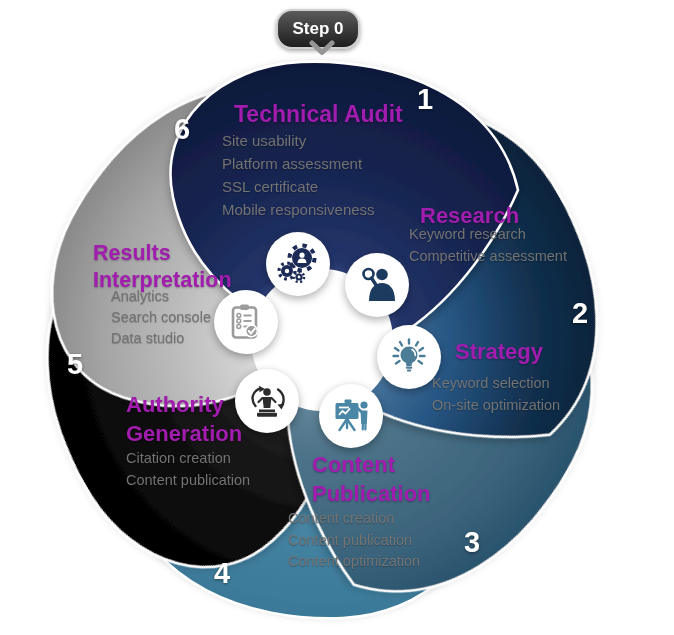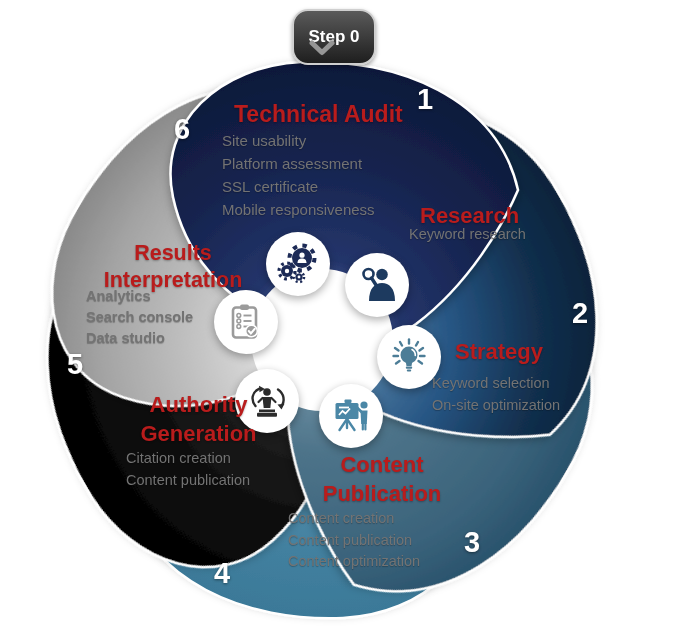--- a/index.html
+++ b/index.html
@@ -1,28 +1,28 @@
 <!DOCTYPE html>
 <html><head>
 <meta charset="utf-8">
 <style>
   html,body{margin:0;padding:0;background:#fff;}
   .stage{position:relative;width:674px;height:635px;background:#fff;overflow:hidden;
          font-family:"Liberation Sans",sans-serif;}
   .wheel{position:absolute;left:0;top:0;}
   
-  .badge{position:absolute;left:292px;top:9px;min-width:52px;padding:16px 14px;
+  .badge{position:absolute;left:276px;top:9px;min-width:52px;padding:8px 14px;
          background:linear-gradient(#5a5a5a,#1e1e1e);border:2px solid #cfcfcf;
          border-radius:16px;color:#fff;font-weight:bold;font-size:17px;
          display:flex;align-items:flex-end;justify-content:center;
          box-shadow:0 2px 4px rgba(0,0,0,.35);z-index:30;}
   .chev{position:absolute;left:308px;top:40px;z-index:30;}
   
-  .seg-title{position:absolute;color:#b91c1c;font-weight:bold;font-size:22px;line-height:1.3;
-             text-shadow:0 1px 2px rgba(0,0,0,.3);z-index:20;text-align:center;}
+  .seg-title{position:absolute;color:#a21caf;font-weight:bold;font-size:22px;line-height:1.3;
+             text-shadow:0 1px 2px rgba(0,0,0,.3);z-index:20;}
   .seg-list{position:absolute;color:#737373;font-size:14.5px;line-height:1.32;z-index:20;
             text-shadow:0 1px 1px rgba(0,0,0,.25);}
   .seg-item{margin:0 0 3px 0;}
   
   .num{position:absolute;transform:translate(-50%,-50%);color:#fff;font-size:29px;
        font-weight:bold;text-shadow:0 1px 3px rgba(0,0,0,.45);z-index:20;}
   
   .bubble{position:absolute;width:64px;height:64px;background:#fff;border-radius:50%;
           box-shadow:0 3px 8px rgba(0,0,0,.32);display:flex;align-items:center;
           justify-content:center;z-index:15;}
@@ -202,20 +202,21 @@
   <div class="seg-list" style="left:222px;top:131px;width:162px;font-size:15px;line-height:20px;">
       <div class="seg-item">Site usability</div>
       <div class="seg-item">Platform assessment</div>
       <div class="seg-item">SSL certificate</div>
       <div class="seg-item">Mobile responsiveness</div>
     </div>
 
   <div class="seg-title" style="left:420px;top:189px;margin-top:13px;">Research</div>
   <div class="seg-list" style="left:409px;top:225px;width:190px;line-height:19px;">
       <div class="seg-item">Keyword research</div>
+      <div class="seg-item">Competitive assessment</div>
     </div>
 
   <div class="seg-title" style="left:455px;top:338px;">Strategy</div>
   <div class="seg-list" style="left:432px;top:374px;width:170px;line-height:19px;">
       <div class="seg-item">Keyword selection</div>
       <div class="seg-item">On-site optimization</div>
     </div>
 
   <div class="seg-title" style="left:312px;top:450px;width:140px;line-height:29px;">Content Publication</div>
   <div class="seg-list" style="left:288px;top:509px;width:190px;line-height:18.5px;">
@@ -224,21 +225,21 @@
       <div class="seg-item">Content optimization</div>
     </div>
 
   <div class="seg-title" style="left:126px;top:390px;width:145px;line-height:29px;">Authority Generation</div>
   <div class="seg-list" style="left:126px;top:449px;width:180px;line-height:18.5px;">
       <div class="seg-item">Citation creation</div>
       <div class="seg-item">Content publication</div>
     </div>
 
   <div class="seg-title" style="left:93px;top:228px;width:160px;font-size:21.5px;line-height:27px;margin-top:12px;">Results Interpretation</div>
-  <div class="seg-list" style="left:86px;top:287px;width:160px;line-height:18px;font-weight:bold;">
+  <div class="seg-list" style="left:111px;top:287px;width:160px;line-height:18px;">
       <div class="seg-item">Analytics</div>
       <div class="seg-item">Search console</div>
       <div class="seg-item">Data studio</div>
     </div>
 
   <div class="num" style="left:425px;top:99px;">1</div>
   <div class="num" style="left:580px;top:313px;">2</div>
   <div class="num" style="left:472px;top:542px;">3</div>
   <div class="num" style="left:222px;top:573px;">4</div>
   <div class="num" style="left:75px;top:364px;">5</div>

